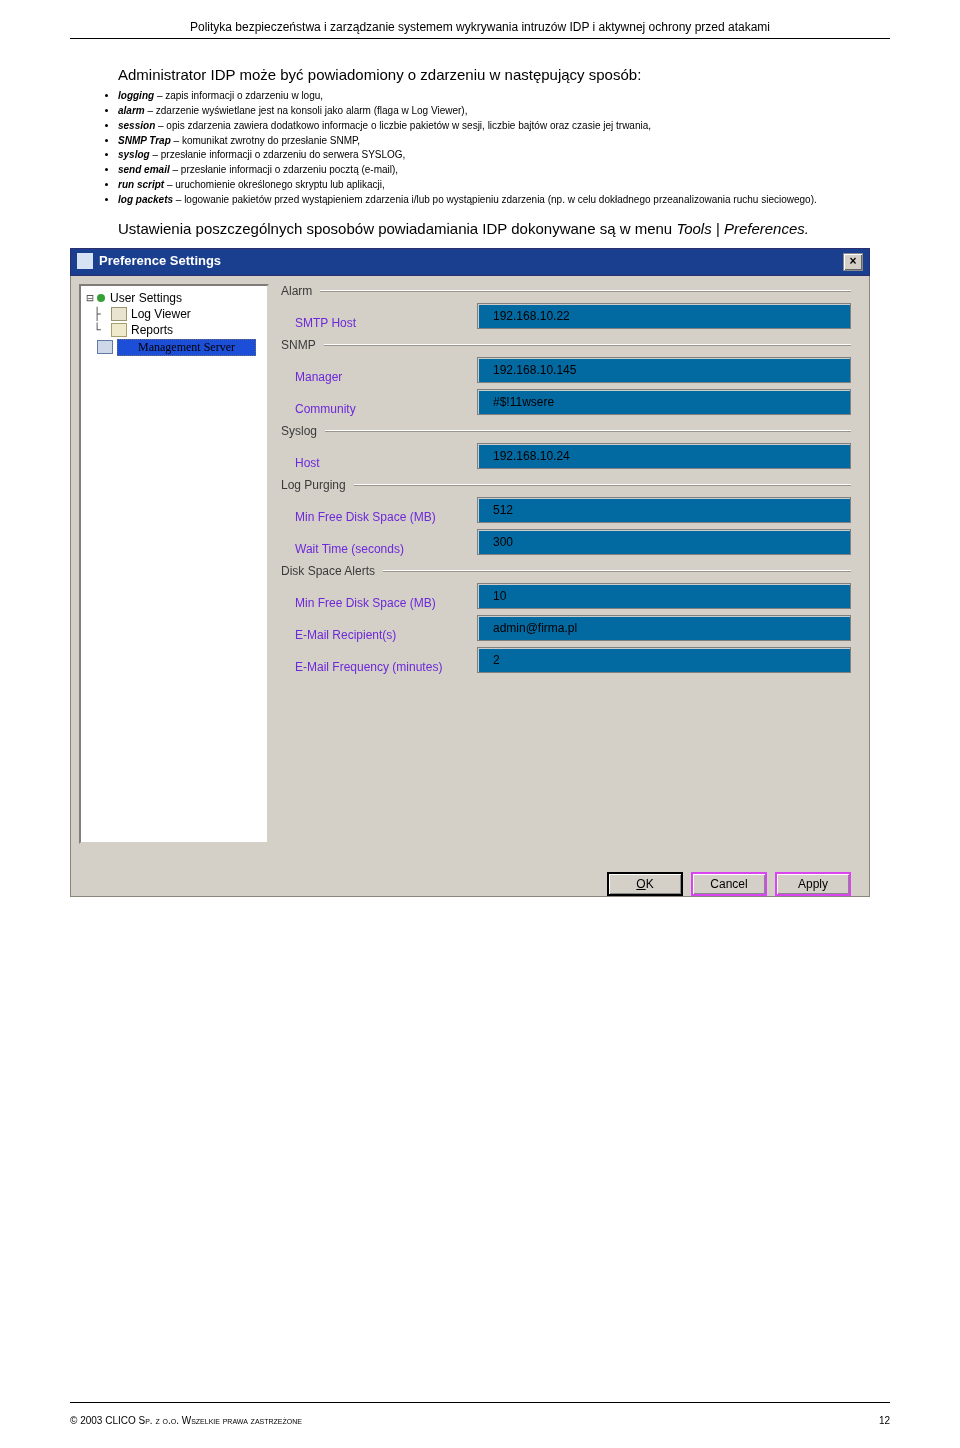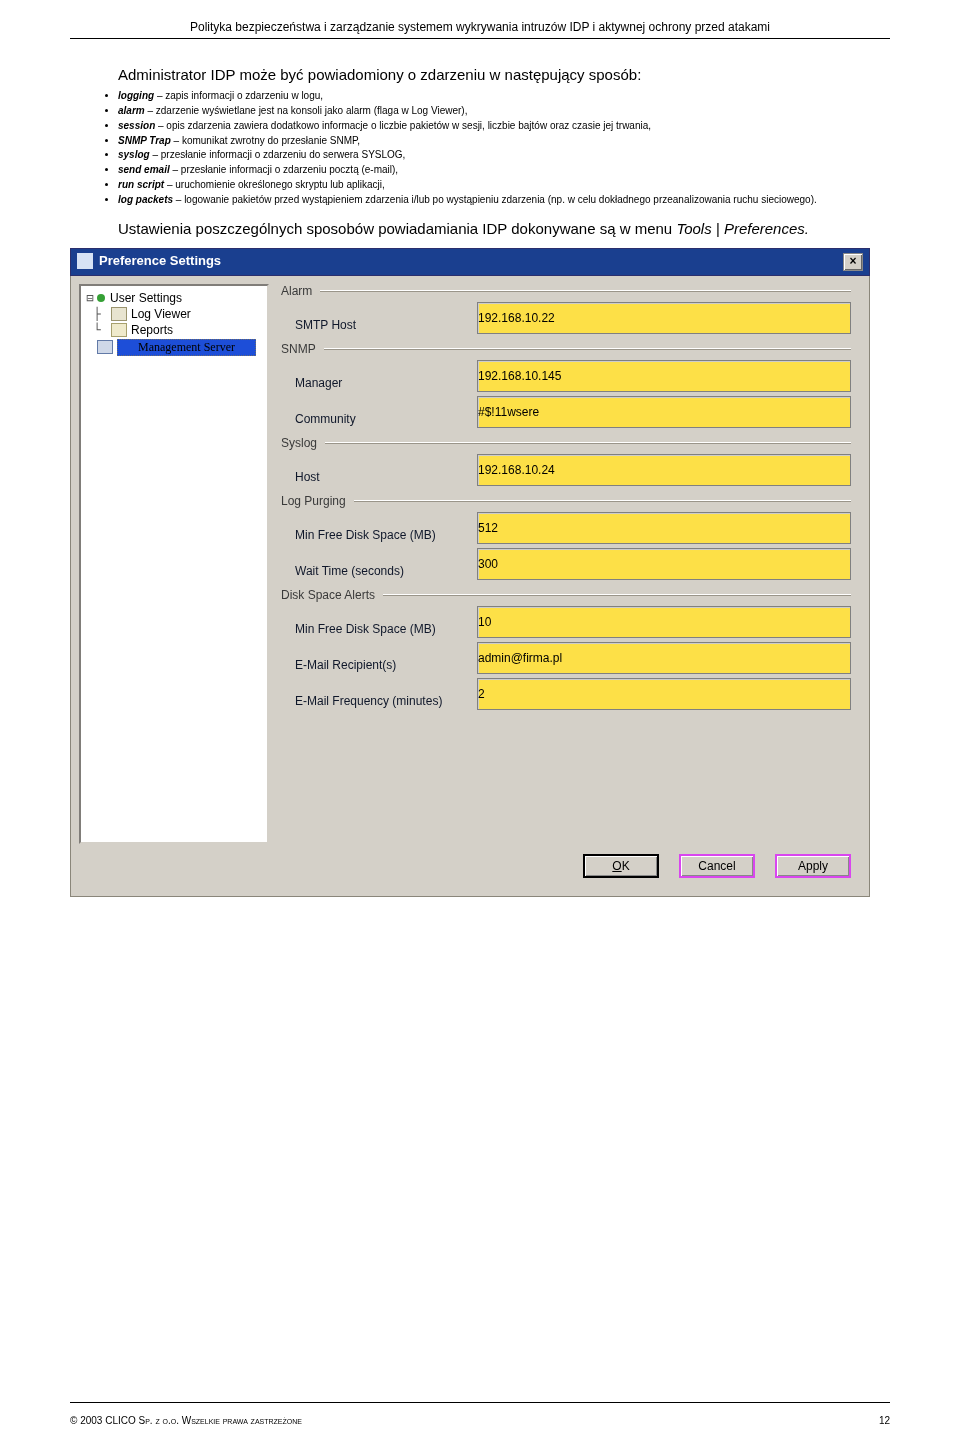--- a/index.html
+++ b/index.html
@@ -135,37 +135,37 @@
     border-top: 1px solid #fff;
     border-bottom: 1px solid #9a958a;
     margin-left: 8px;
     height: 0;
   }
   .frow {
     display: flex;
     align-items: center;
     margin: 4px 0 4px 14px;
   }
-  .frow .lbl { width: 182px; color:#0f172a;margin-top:14px; }
+  .frow .lbl { width: 182px; color:#6d28d9;margin-top:14px; }
   .frow .inp {
     flex: 1;
-    background: #fde047;
+    background: #0369a1;
     border: 1px solid #808080;
     box-shadow: inset 1px 1px 0 #ccc;
-    padding: 2px 0;
-    height: 32px;
+    padding: 2px 15px;
+    height: 26px;
     box-sizing: border-box;
     font-size: 12px;
   }
   .btn-bar {
     position: absolute;
-    bottom: 18px;
+    bottom: 0;
     right: 18px;
     display: flex;
-    gap: 20px;
+    gap: 8px;
   }
   .btn {
     width: 76px;
     height: 24px;
     background: #d4d0c8;
     border: 2px solid #d946ef;
     box-shadow: inset 1px 1px 0 #fff, inset -1px -1px 0 #888;
     font-size: 12px;
   }
   .btn.default { border: 2px solid #000; }

